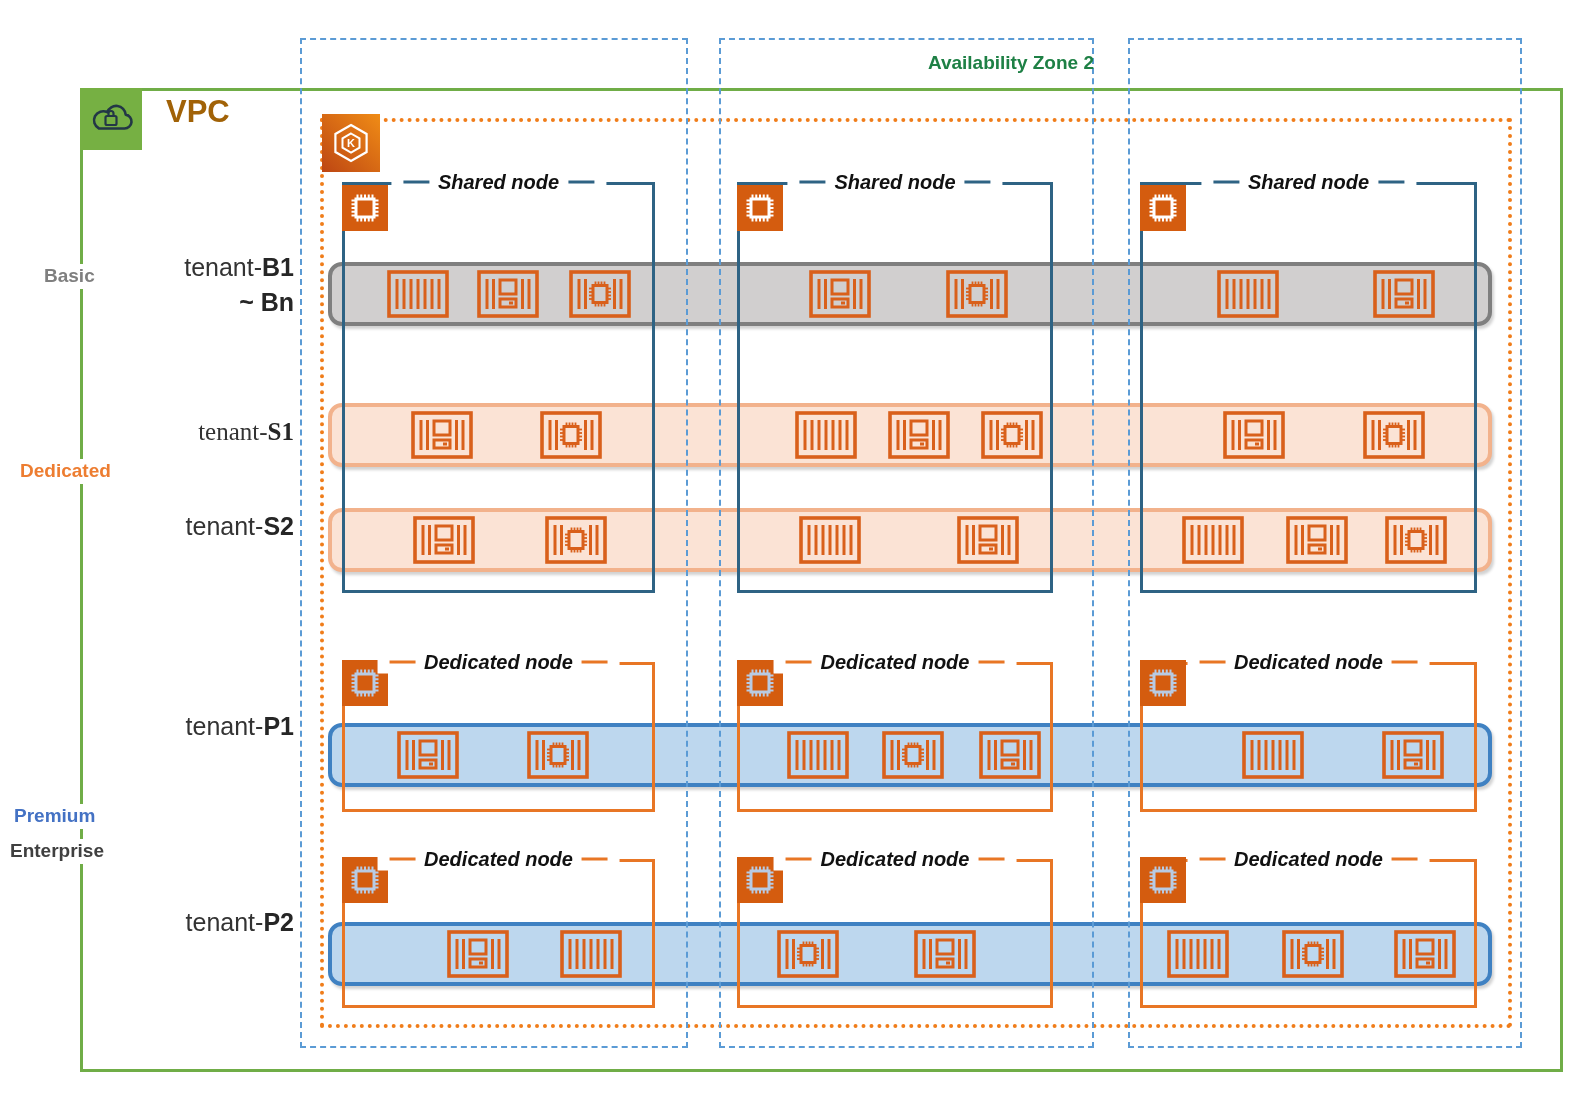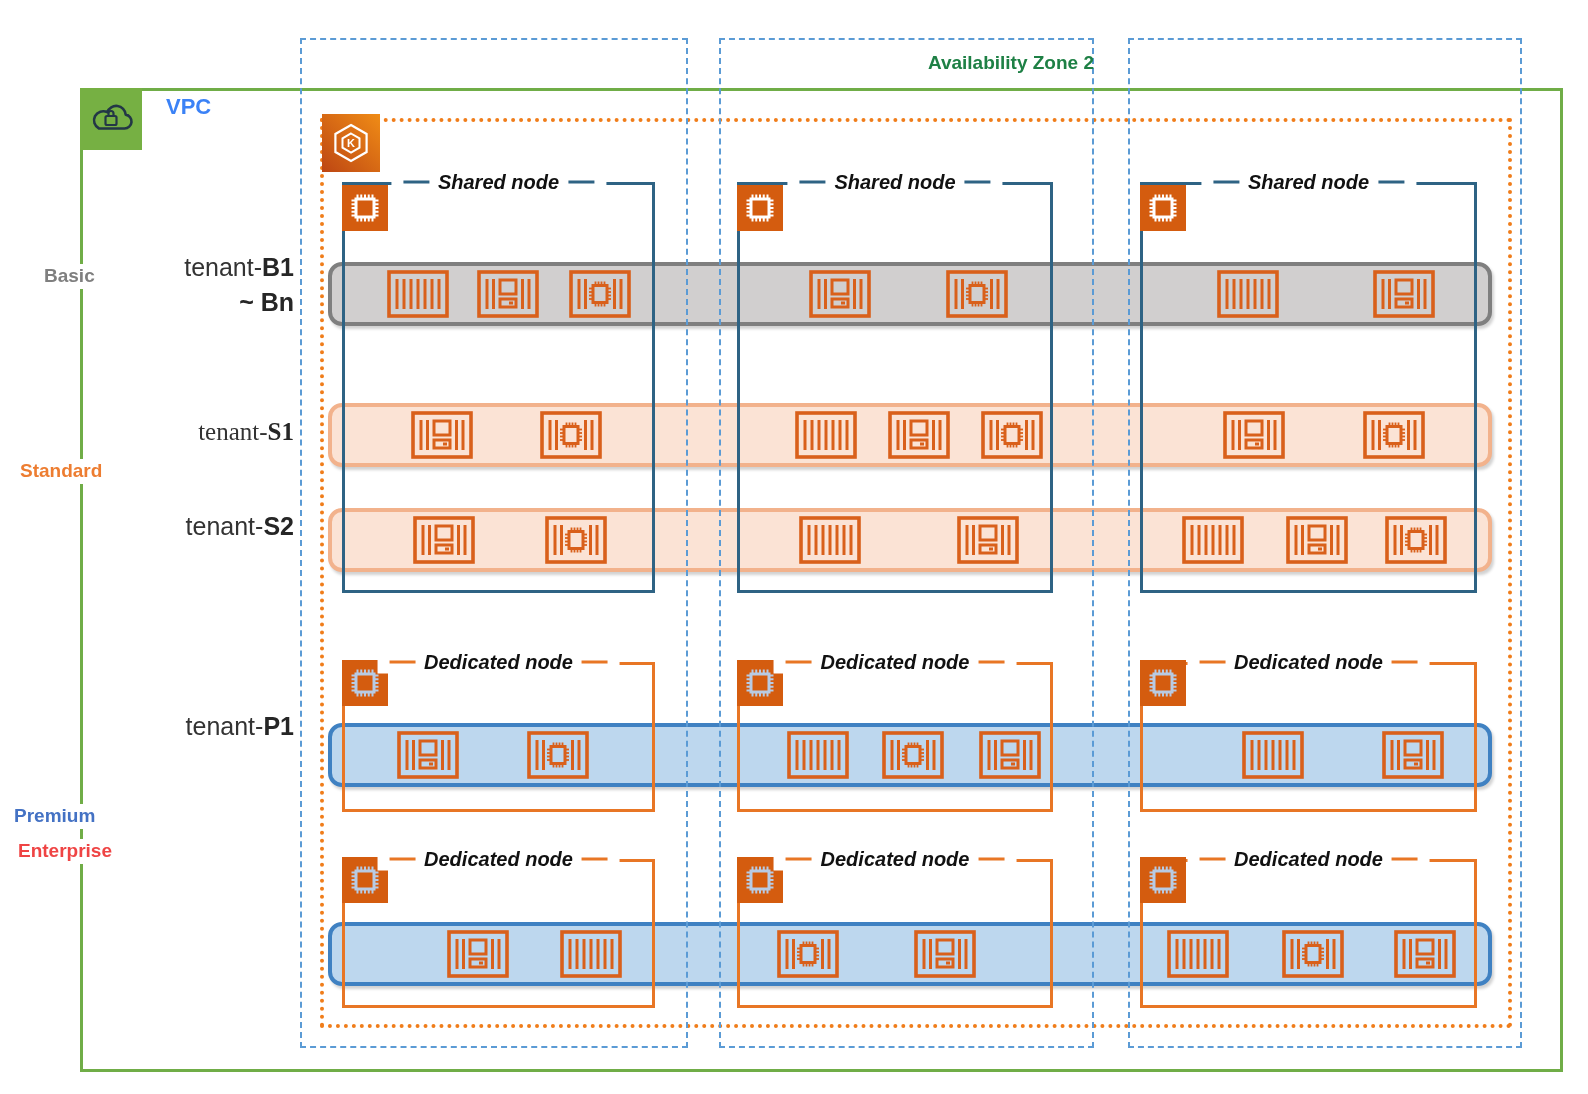--- a/index.html
+++ b/index.html
@@ -18,21 +18,21 @@
         box-shadow:2px 3px 3px rgba(0,0,0,.18);}
   .band-gray {background:#d1cfcf;border:4px solid #7f7f7f;}
   .band-peach{background:#fbe3d5;border:4px solid #f2b28c;}
   .band-blue {background:#bdd7ee;border:4px solid #3f81c2;}
   
   .cicon{width:62px;height:48px;z-index:10;}
   .chipicon{width:46px;height:46px;z-index:11;}
   .vpc-icon{left:80px;top:88px;width:62px;height:62px;z-index:13;}
   .msk-icon{left:322px;top:114px;width:58px;height:58px;z-index:13;}
   
-  .vpc-label{left:166px;top:94px;font-size:22px;font-weight:bold;color:#3b82f6;z-index:13;}
+  .vpc-label{left:166px;top:94px;font-size:31px;font-weight:bold;color:#a16207;z-index:13;}
   .az-label{top:52px;text-align:center;font-size:19px;font-weight:600;color:#1e8045;z-index:12;}
   .node-label{display:flex;align-items:center;gap:9px;background:#fff;padding:0 12px;
               transform:translate(-50%,-50%);font-size:20px;font-style:italic;font-weight:600;
               color:#111;white-space:nowrap;z-index:12;}
   .node-label .dash{display:inline-block;width:26px;height:3px;}
   .tenant-label{left:94px;width:200px;text-align:right;font-size:25px;color:#333;
                 line-height:35px;white-space:nowrap;z-index:12;}
   .tenant-label b{color:#262626;}
   .tier-label{font-size:19px;font-weight:bold;background:#fff;padding:2px 6px;line-height:1.1;z-index:12;}
 </style>
@@ -848,17 +848,18 @@
       </svg></div>
     <div class="abs node-label" style="left: 1308.5px; top: 859px;">
       <span class="dash" style="background: rgb(232, 118, 37);"></span>
       <span>Dedicated node</span>
       <span class="dash" style="background: rgb(232, 118, 37);"></span>
     </div>
     <div class="abs tenant-label" style="top: 250px;"><span>tenant-</span><b>B1</b><br><b>~ Bn</b></div>
     <div class="abs tenant-label" style="top: 414px; font-family: Liberation Serif, serif;"><span>tenant-</span><b>S1</b></div>
     <div class="abs tenant-label" style="top: 509px;"><span>tenant-</span><b>S2</b></div>
     <div class="abs tenant-label" style="top: 709px;"><span>tenant-</span><b>P1</b></div>
+    <div class="abs tenant-label" style="top: 905px;"><span>tenant-</span><b>P2</b></div>
     <div class="abs tier-label" style="left: 38px; top: 264px; color: rgb(127, 127, 127);">Basic</div>
-    <div class="abs tier-label" style="left: 14px; top: 459px; color: rgb(237, 125, 49);">Standard</div>
+    <div class="abs tier-label" style="left: 14px; top: 459px; color: rgb(237, 125, 49);">Dedicated</div>
     <div class="abs tier-label" style="left: 8px; top: 804px; color: rgb(68, 114, 196);">Premium</div>
-    <div class="abs tier-label" style="left: 12px; top: 839px; color: #ef4444;">Enterprise</div>
+    <div class="abs tier-label" style="left: 4px; top: 839px; color: #404040;">Enterprise</div>
   </div>
 
 </body></html>

